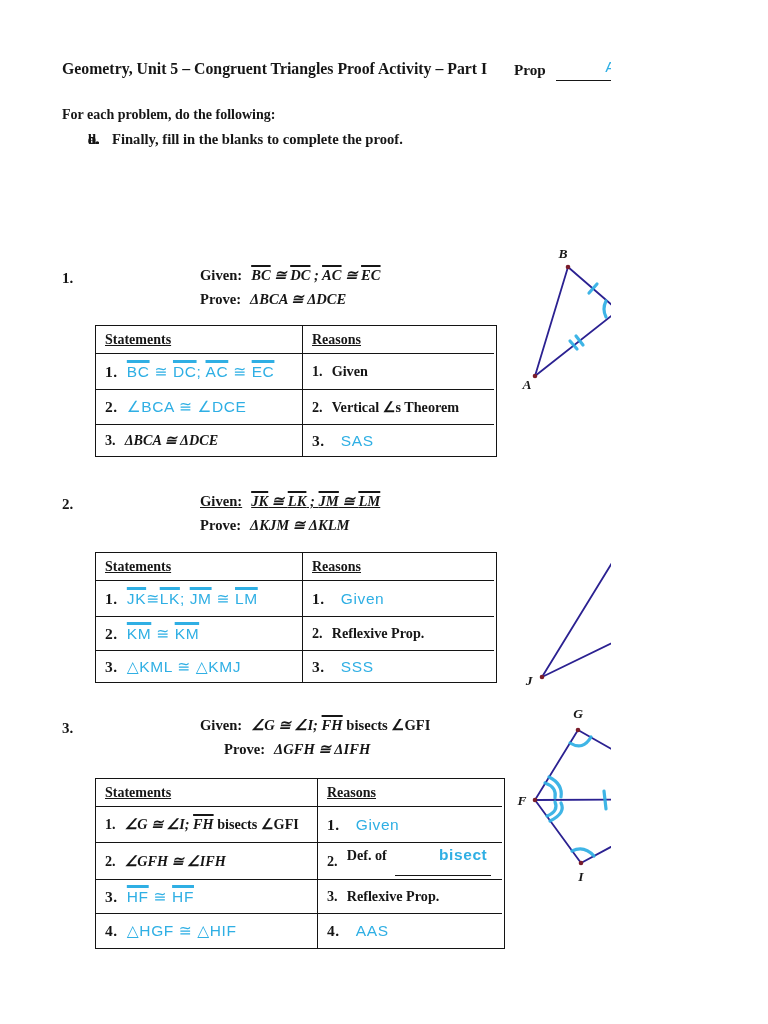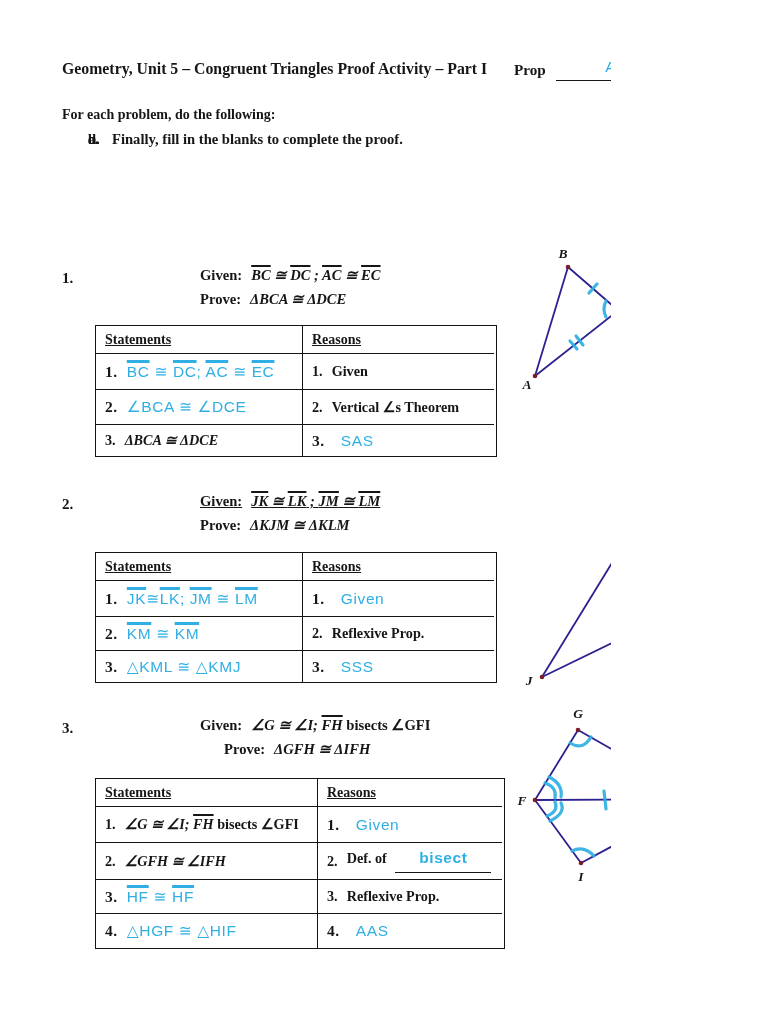--- a/index.html
+++ b/index.html
@@ -28,22 +28,22 @@
   .trow + .trow .tcell{border-top:1.6px solid #141414;}
   .tcell{box-sizing:border-box;display:flex;align-items:center;padding:0 9px;
          font-size:14.2px;font-weight:700;}
   .tcell.c1{border-right:1.6px solid #141414;}
   .thead{font-size:14px;text-decoration:underline;}
   .num{font-style:normal;font-weight:700;margin-right:9px;color:#161616;
        font-family:"Liberation Serif",serif;}
   .gap .num{margin-right:16px;}
   .pen-cell{color:var(--pen,#2fafe4);font-family:"Liberation Sans",sans-serif;
             font-size:15.5px;letter-spacing:0.6px;font-weight:400;}
-  .blank{display:inline-block;min-width:88px;text-align:center;
-         border-bottom:1.8px solid #161616;padding:0 4px 5px 4px;margin-left:5px;
+  .blank{display:inline-block;min-width:88px;text-align:right;
+         border-bottom:1.8px solid #161616;padding:0 4px 11px 4px;margin-left:5px;
          font-size:15.5px;letter-spacing:0.6px;}
   .diagram{position:absolute;}
   .edge{stroke:var(--line,#2b2191);stroke-width:1.8;stroke-linecap:round;}
   .vdot{fill:var(--dot,#7a1d2b);}
   .vlabel{font-family:"Liberation Serif",serif;font-style:italic;font-weight:700;
           font-size:13.5px;fill:#181818;}
   .vlabel.small{font-size:12px;}
   .penstroke{stroke:var(--pen,#2fafe4);stroke-width:3.2;fill:none;
              stroke-linecap:round;opacity:0.92;}
 </style>

